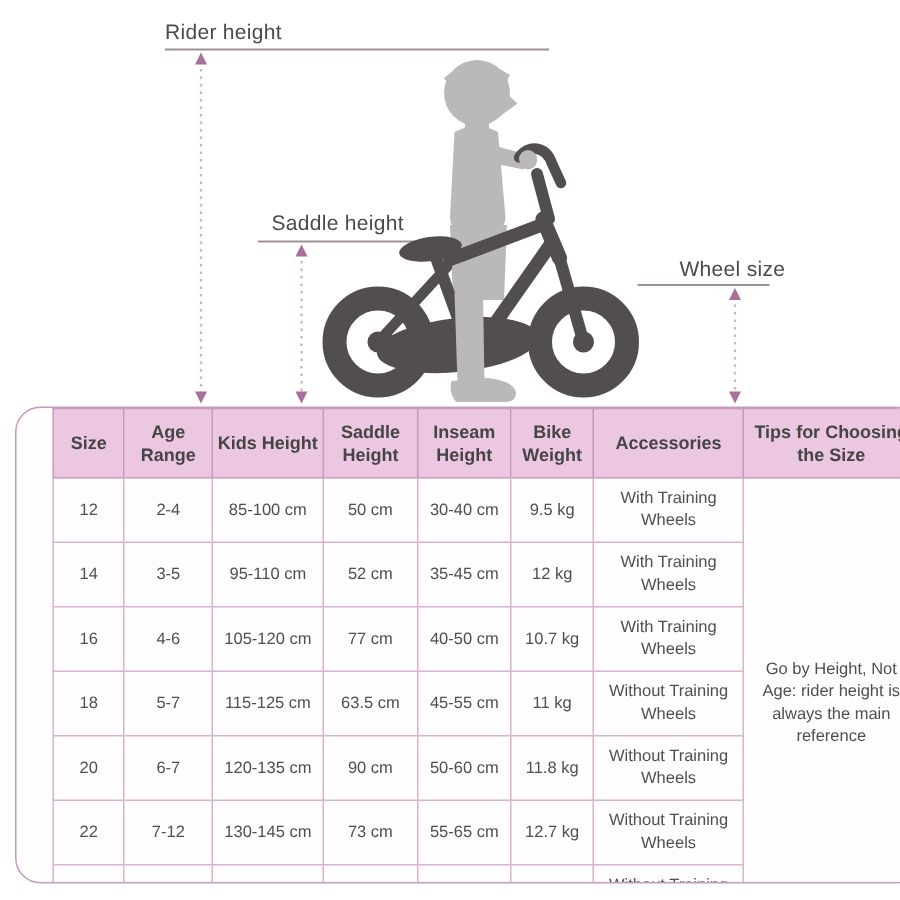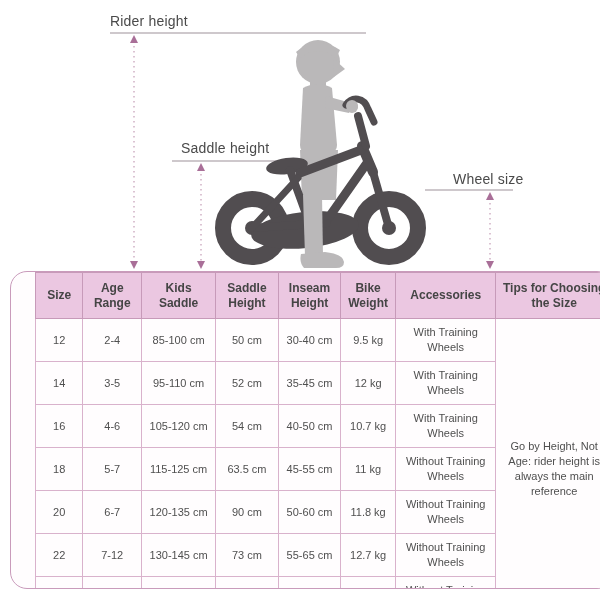--- a/index.html
+++ b/index.html
@@ -113,21 +113,21 @@
         <col style="width:10.9%">
           <col style="width:10.8%">
           <col style="width:9.5%">
         <col style="width:17.4%">
           <col style="width:20.2%">
       </colgroup>
       <thead>
         <tr>
           <th>Size</th>
           <th>Age Range</th>
-          <th>Kids Saddle</th>
+          <th>Kids Height</th>
           <th>Saddle Height</th>
           <th>Inseam Height</th>
           <th>Bike Weight</th>
           <th>Accessories</th>
           <th>Tips for Choosing the Size</th>
         </tr>
       </thead>
       <tbody>
         <tr>
           <td>12</td>
@@ -145,21 +145,21 @@
           <td>95-110 cm</td>
           <td>52 cm</td>
           <td>35-45 cm</td>
           <td>12 kg</td>
           <td>With Training Wheels</td>
         </tr>
         <tr>
           <td>16</td>
           <td>4-6</td>
           <td>105-120 cm</td>
-          <td>54 cm</td>
+          <td>77 cm</td>
           <td>40-50 cm</td>
           <td>10.7 kg</td>
           <td>With Training Wheels</td>
         </tr>
         <tr>
           <td>18</td>
           <td>5-7</td>
           <td>115-125 cm</td>
           <td>63.5 cm</td>
           <td>45-55 cm</td>

